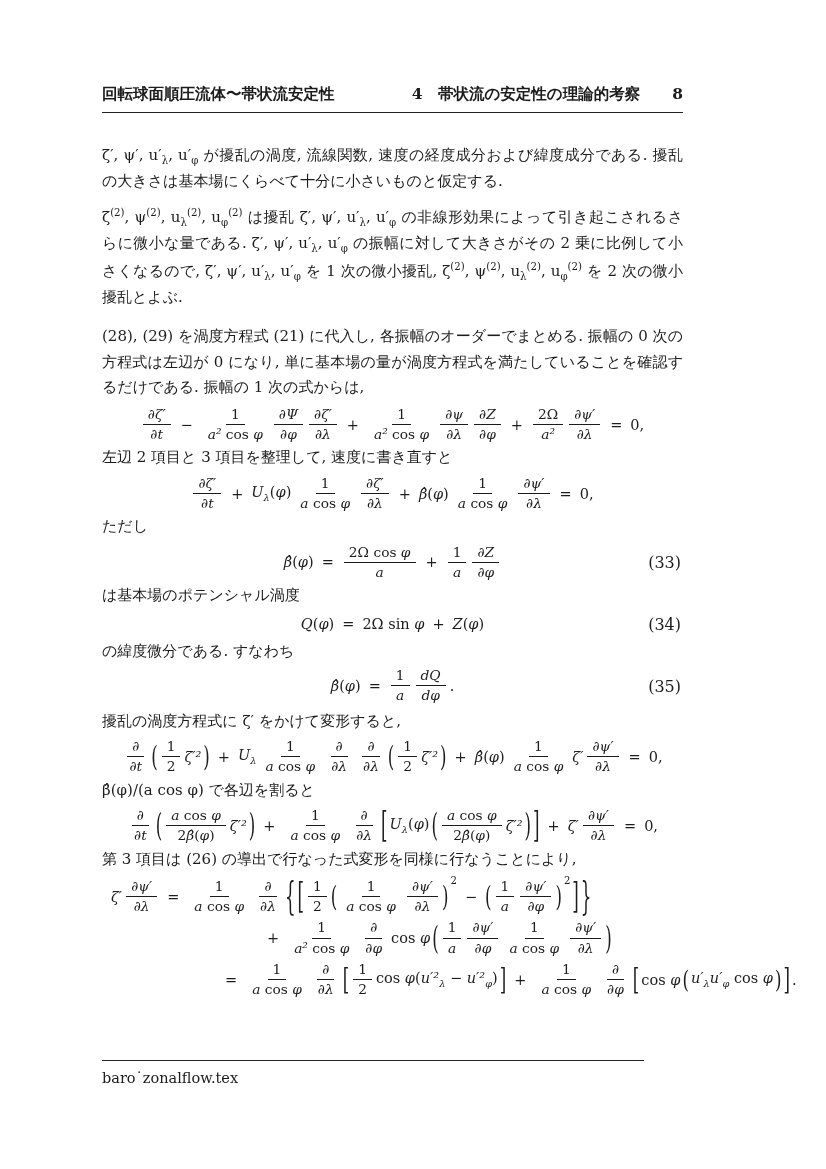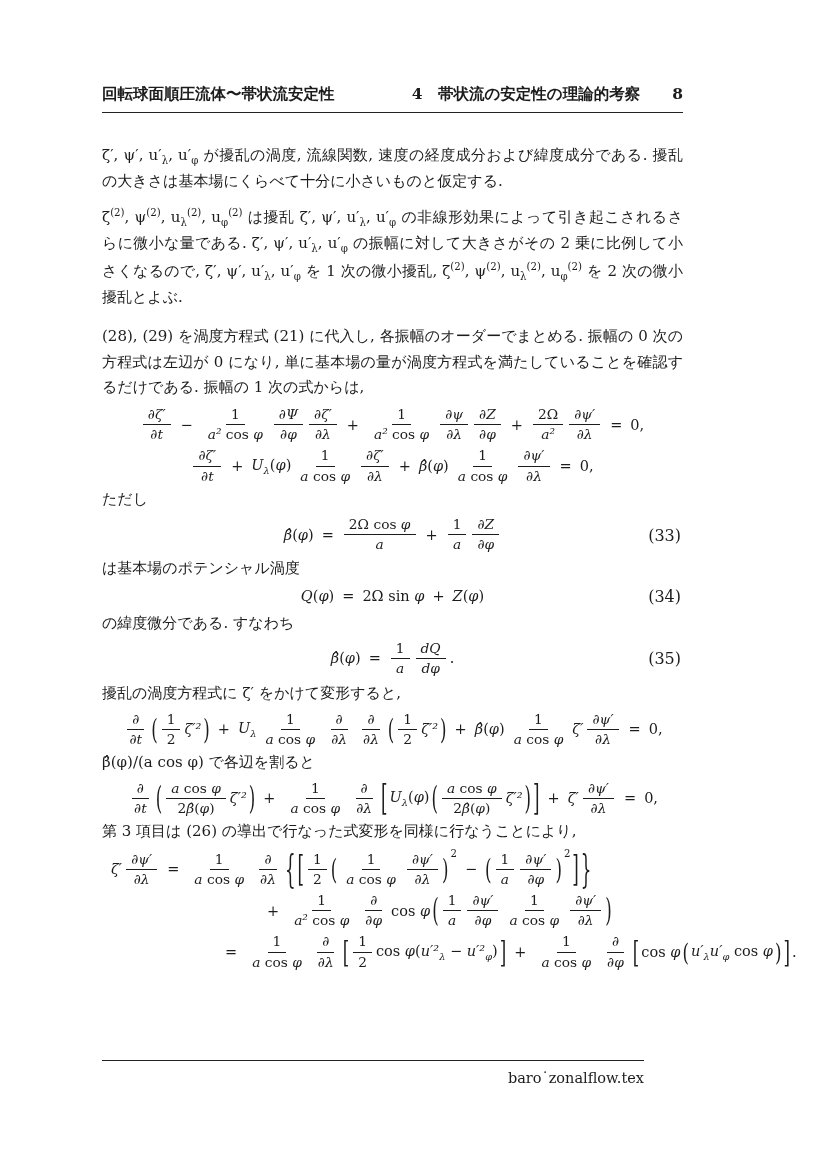--- a/index.html
+++ b/index.html
@@ -33,21 +33,21 @@
             display:inline-flex;justify-content:center;align-items:center;}
   .frac .fd{padding:1px 4px 0;display:inline-flex;justify-content:center;align-items:center;}
   .delim{display:inline-block;font-style:normal;transform-origin:center;
          font-size:1.15em;padding:0 1px;}
   .supx{font-size:0.7em;align-self:flex-start;margin-top:-3px;}
   sub{font-size:0.68em;}
   sup{font-size:0.68em;}
   
   .footer{position:absolute;left:102px;right:100px;top:1060px;
           border-top:1.4px solid #222;padding-top:9px;display:flex;
-          justify-content:flex-end;font-size:14.5px;}
+          justify-content:flex-start;font-size:14.5px;}
 </style>
 </head>
 <body>
 
 <div class="page">
 
   <div class="header">
     <span>回転球面順圧流体〜帯状流安定性</span>
     <span class="hdr-sec">4　帯状流の安定性の理論的考察</span>
     <span class="hdr-page">8</span>
@@ -132,20 +132,21 @@
           <span class="mi">∂ψ′</span>
         </span>
         <span class="fd">
           <span class="mi">∂λ</span>
         </span>
       </span>
       <span class="mi mo">=</span>
       <span class="mi"><i class="rm">0</i><i class="rm">,</i></span>
     </div>
 
+  <p class="para">左辺 2 項目と 3 項目を整理して, 速度に書き直すと</p>
 
   <div class="eq" style="margin:4px 0 2px">
       <span class="frac">
         <span class="fn">
           <span class="mi">∂ζ′</span>
         </span>
         <span class="fd">
           <span class="mi">∂t</span>
         </span>
       </span>

